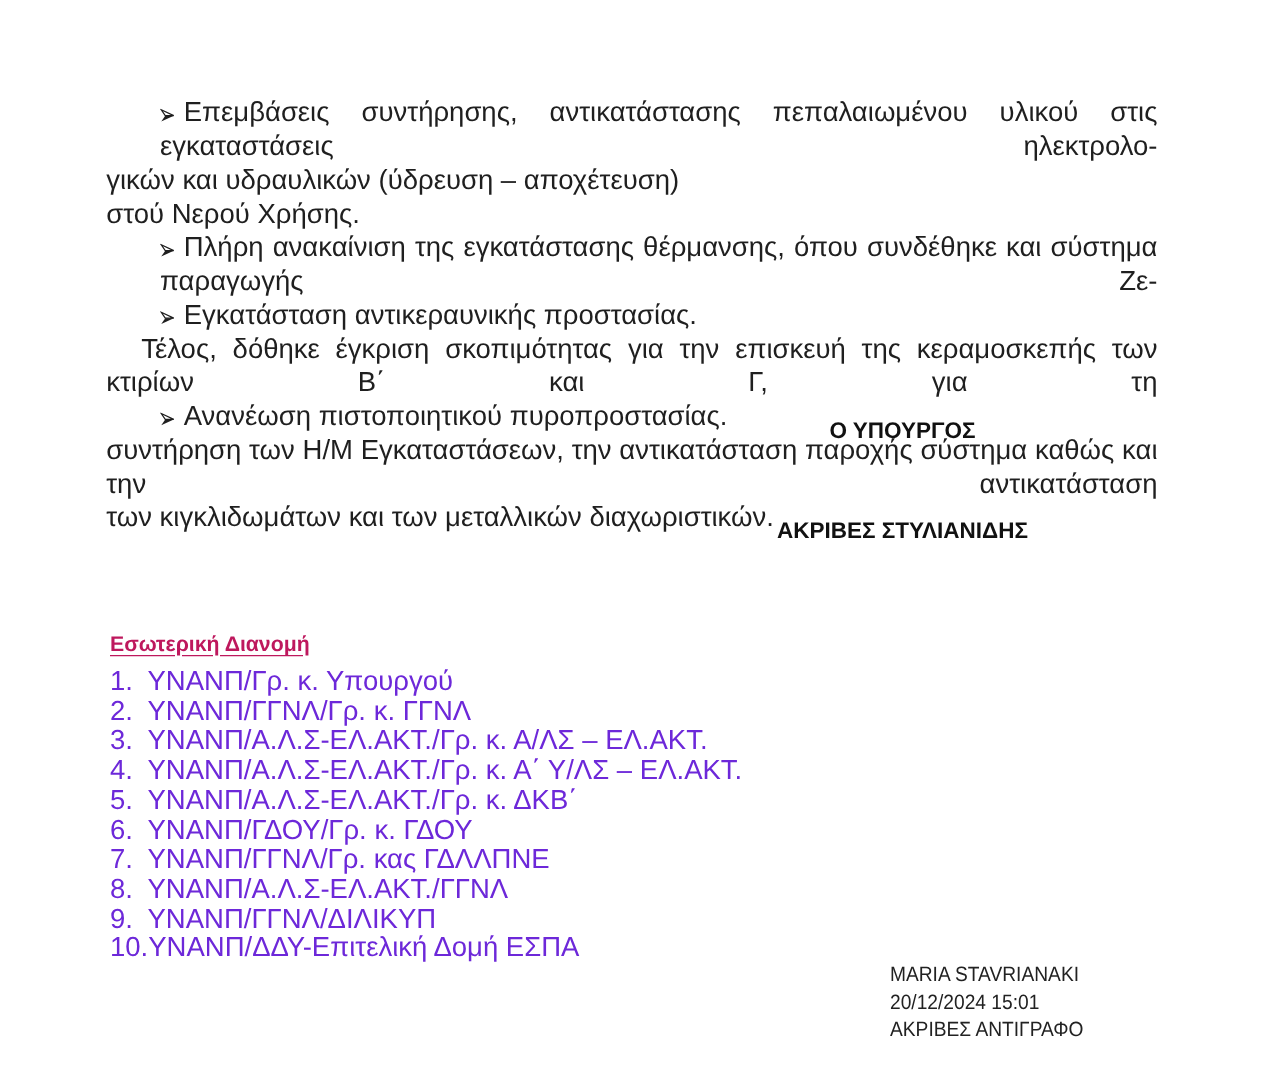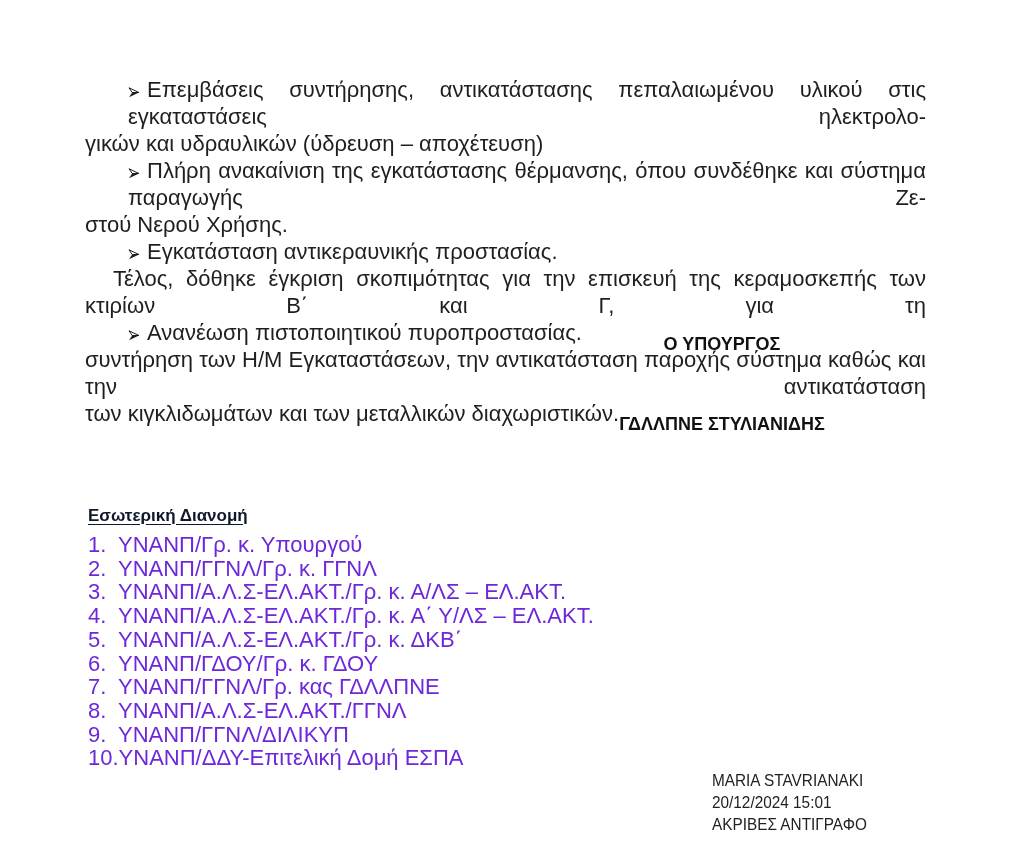--- a/index.html
+++ b/index.html
@@ -22,21 +22,21 @@
   .stretch{text-align:justify;text-align-last:justify;}
   .bullet-icon{display:inline-block;width:12px;height:11px;margin-right:7px;vertical-align:-1px;}
   .sig{
     position:absolute;left:722px;transform:translateX(-50%);
     font-size:18px;font-weight:bold;color:#111;white-space:nowrap;
   }
   .sig-title{top:334px;}
   .sig-name{top:414px;}
   .dist-heading{
     position:absolute;left:88px;top:506px;
-    font-size:17px;font-weight:bold;color:#0f172a;
+    font-size:17px;font-weight:bold;color:#be185d;
     text-decoration:underline;text-underline-offset:3px;
   }
   .dist-list{
     position:absolute;left:88px;top:533px;
     font-size:22px;line-height:23.7px;color:#6d28d9;
   }
   .dist-row{white-space:nowrap;}
   .item-num{display:inline-block;width:30px;}
   .dist-row.tight .item-num{width:auto;}
   .stamp{
@@ -52,44 +52,44 @@
 <div class="page">
 
   <div class="body-text">
 
     <div class="line indent-bullet stretch"><svg class="bullet-icon" viewBox="0 0 12 11">
           <path d="M1 0.8 L11 5.5 L4.2 5.5 Z" fill="#ffffff" stroke="#1f1f1f" stroke-width="1"></path>
           <path d="M4.2 5.5 L11 5.5 L1 10.2 Z" fill="#1f1f1f"></path>
         </svg><span>Επεμβάσεις συντήρησης, αντικατάστασης πεπαλαιωμένου υλικού στις εγκαταστάσεις ηλεκτρολο-</span></div>
     <div class="line">γικών και υδραυλικών (ύδρευση – αποχέτευση)</div>
 
+    <div class="line">στού Νερού Χρήσης.</div>
     <div class="line indent-bullet stretch"><svg class="bullet-icon" viewBox="0 0 12 11">
           <path d="M1 0.8 L11 5.5 L4.2 5.5 Z" fill="#ffffff" stroke="#1f1f1f" stroke-width="1"></path>
           <path d="M4.2 5.5 L11 5.5 L1 10.2 Z" fill="#1f1f1f"></path>
         </svg><span>Πλήρη ανακαίνιση της εγκατάστασης θέρμανσης, όπου συνδέθηκε και σύστημα παραγωγής Ζε-</span></div>
-    <div class="line">στού Νερού Χρήσης.</div>
 
     <div class="line indent-bullet"><svg class="bullet-icon" viewBox="0 0 12 11">
           <path d="M1 0.8 L11 5.5 L4.2 5.5 Z" fill="#ffffff" stroke="#1f1f1f" stroke-width="1"></path>
           <path d="M4.2 5.5 L11 5.5 L1 10.2 Z" fill="#1f1f1f"></path>
         </svg><span>Εγκατάσταση αντικεραυνικής προστασίας.</span></div>
 
     <div class="line indent-par stretch">Τέλος, δόθηκε έγκριση σκοπιμότητας για την επισκευή της κεραμοσκεπής των κτιρίων Β΄ και Γ, για τη</div>
 
     <div class="line indent-bullet"><svg class="bullet-icon" viewBox="0 0 12 11">
           <path d="M1 0.8 L11 5.5 L4.2 5.5 Z" fill="#ffffff" stroke="#1f1f1f" stroke-width="1"></path>
           <path d="M4.2 5.5 L11 5.5 L1 10.2 Z" fill="#1f1f1f"></path>
         </svg><span>Ανανέωση πιστοποιητικού πυροπροστασίας.</span></div>
     <div class="line stretch">συντήρηση των Η/Μ Εγκαταστάσεων, την αντικατάσταση παροχής σύστημα καθώς και την αντικατάσταση</div>
     <div class="line">των κιγκλιδωμάτων και των μεταλλικών διαχωριστικών.</div>
 
   </div>
 
   <div class="sig sig-title">Ο ΥΠΟΥΡΓΟΣ</div>
-  <div class="sig sig-name">ΓΔΛΛΠΝΕ ΣΤΥΛΙΑΝΙΔΗΣ</div>
+  <div class="sig sig-name">ΑΚΡΙΒΕΣ ΣΤΥΛΙΑΝΙΔΗΣ</div>
 
   <div class="dist-heading">Εσωτερική Διανομή</div>
 
   <div class="dist-list">
     <div class="dist-row"><span class="item-num">1.</span><span>ΥΝΑΝΠ/Γρ. κ. Υπουργού</span></div>
     <div class="dist-row"><span class="item-num">2.</span><span>ΥΝΑΝΠ/ΓΓΝΛ/Γρ. κ. ΓΓΝΛ</span></div>
     <div class="dist-row"><span class="item-num">3.</span><span>ΥΝΑΝΠ/Α.Λ.Σ-ΕΛ.ΑΚΤ./Γρ. κ. Α/ΛΣ – ΕΛ.ΑΚΤ.</span></div>
     <div class="dist-row"><span class="item-num">4.</span><span>ΥΝΑΝΠ/Α.Λ.Σ-ΕΛ.ΑΚΤ./Γρ. κ. Α΄ Υ/ΛΣ – ΕΛ.ΑΚΤ.</span></div>
     <div class="dist-row"><span class="item-num">5.</span><span>ΥΝΑΝΠ/Α.Λ.Σ-ΕΛ.ΑΚΤ./Γρ. κ. ΔΚΒ΄</span></div>
     <div class="dist-row"><span class="item-num">6.</span><span>ΥΝΑΝΠ/ΓΔΟΥ/Γρ. κ. ΓΔΟΥ</span></div>

